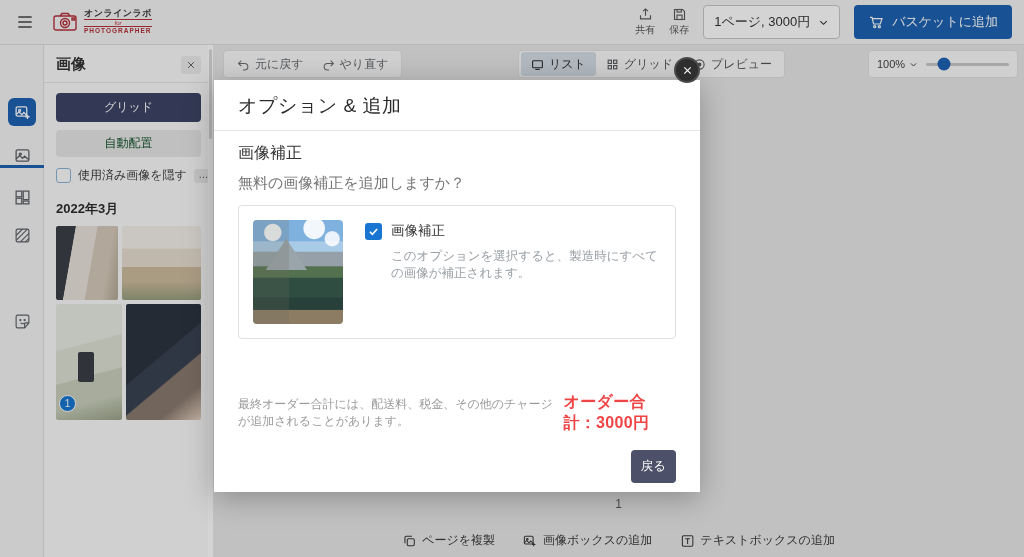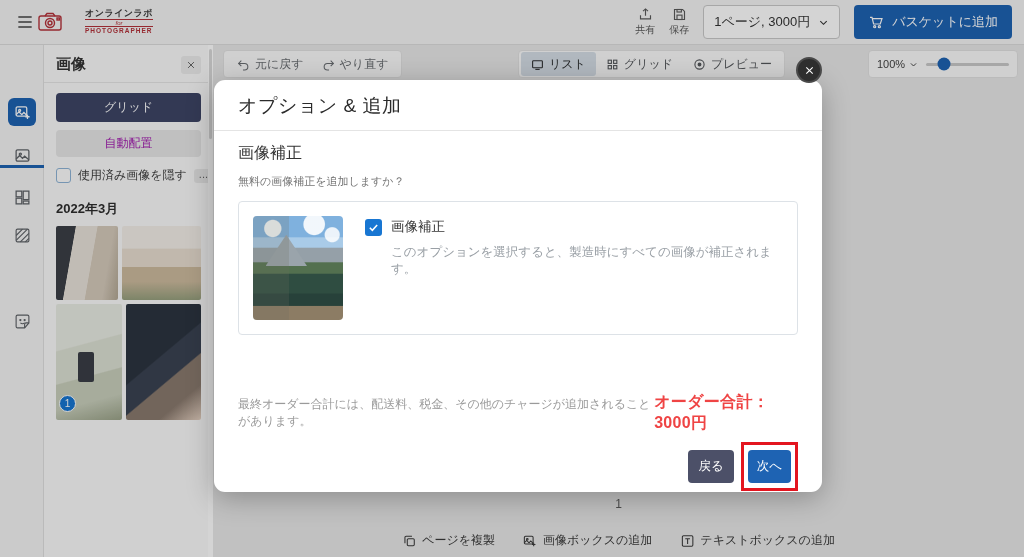--- a/index.html
+++ b/index.html
@@ -4,21 +4,21 @@
 <style>
   * { margin:0; padding:0; box-sizing:border-box; }
   html,body { width:1024px; height:557px; overflow:hidden; }
   body { font-family:"Liberation Sans", sans-serif; background:#e8e8e8; position:relative; }
 
   
   .header { position:absolute; left:0; top:0; width:1024px; height:45px; background:#f4f4f4;
             border-bottom:1px solid #dcdcdc; display:flex; align-items:center; z-index:1; }
   .hamburger { margin-left:12px; width:26px; height:26px; display:flex; align-items:center; justify-content:center;
                color:#444; cursor:pointer; }
-  .logo { margin-left:0; display:flex; align-items:center; gap:21px; }
+  .logo { margin-left:15px; display:flex; align-items:center; gap:5px; }
   .logo-cam { color:#b5323a; }
   .logo-text { display:flex; flex-direction:column; line-height:1; }
   .logo-line1 { font-size:9px; color:#3c3c3c; font-weight:bold; letter-spacing:.5px; border-bottom:1px solid #b5323a; padding-bottom:1px; }
   .logo-line2 { font-size:6px; color:#b5323a; font-style:italic; text-align:center; }
   .logo-line3 { font-size:6.5px; color:#b5323a; font-weight:bold; letter-spacing:1px; border-top:1px solid #b5323a; padding-top:1px; }
   .header-right { margin-left:auto; display:flex; align-items:center; gap:14px; padding-right:12px; }
   .icon-btn { display:flex; flex-direction:column; align-items:center; gap:1px; color:#5a5a5a; font-size:10px; cursor:pointer; }
   .price-dropdown { display:flex; align-items:center; gap:8px; background:#fff; border:1px solid #c9c9c9; border-radius:4px;
                     padding:7px 10px; font-size:13px; color:#333; cursor:pointer; }
   .basket-btn { display:flex; align-items:center; gap:8px; background:#1e63b3; color:#fff; border:none; border-radius:4px;
@@ -36,21 +36,21 @@
   .panel-scrollbar { position:absolute; right:0; top:0; width:5px; height:512px; background:#ffffff; }
   .panel-thumbtrack { position:absolute; right:1px; top:4px; width:3px; height:90px; background:#d9d9d9; border-radius:2px; }
   .panel-head { display:flex; align-items:center; justify-content:space-between; padding:10px 12px 8px 12px;
                 border-bottom:1px solid #e6e6e6; }
   .panel-title { font-size:15px; color:#333; font-weight:bold; }
   .panel-close { width:20px; height:18px; border-radius:3px; background:#ececec; color:#666; display:flex;
                  align-items:center; justify-content:center; font-size:12px; cursor:pointer; }
   .panel-body { padding:10px 12px 0 12px; }
   .btn-add-images { display:block; width:100%; background:#3e4566; color:#fff; border:none; border-radius:4px;
                     padding:6px 0; font-size:12px; text-align:center; cursor:pointer; }
-  .btn-auto-place { display:block; width:100%; background:#e7e7e7; color:#a21caf; border:none; border-radius:4px;
+  .btn-auto-place { display:block; width:100%; background:#e7e7e7; color:#14532d; border:none; border-radius:4px;
                     padding:5px 0; font-size:12px; text-align:center; margin-top:8px; cursor:pointer; }
   .hide-used-row { display:flex; align-items:center; margin-top:10px; gap:7px; }
   .cb-empty { width:15px; height:15px; border:1.5px solid #8fb4d6; border-radius:3px; background:#fdfdfd; cursor:pointer; flex:none; }
   .hide-used-label { font-size:12px; color:#3c3c3c; white-space:nowrap; }
   .more-chip { margin-left:auto; background:#e9e9e9; border-radius:3px; color:#666; font-size:11px; padding:1px 5px 5px 5px;
                line-height:8px; cursor:pointer; }
   .date-group { font-size:13px; color:#2e2e2e; font-weight:bold; margin-top:16px; }
   .thumbs { margin-top:8px; display:flex; flex-direction:column; gap:4px; }
   .thumb-row { display:flex; gap:4px; }
   .thumb { border-radius:2px; position:relative; cursor:pointer; }
@@ -82,29 +82,29 @@
   .zoom-thumb { position:absolute; left:22%; top:50%; transform:translate(-50%,-50%); width:13px; height:13px;
                 background:#1e63b3; border-radius:50%; }
   .page-number { position:absolute; left:50%; transform:translateX(-50%); bottom:46px; font-size:12px; color:#5d5d5d; }
   .bottom-bar { position:absolute; left:50%; transform:translateX(-50%); bottom:8px; display:flex; gap:28px; white-space:nowrap; }
   .bottom-action { display:flex; align-items:center; gap:6px; font-size:12px; color:#3a3a3a; cursor:pointer; }
 
   
   .dim { position:absolute; inset:0; background:rgba(0,0,0,0.17); z-index:5; pointer-events:none; }
 
   
-  .modal { position:absolute; left:214px; top:80px; width:608px; height:412px; background:#fff; border-radius:11px;
+  .modal { position:absolute; left:214px; top:80px; width:486px; height:412px; background:#fff; border-radius:0;
            box-shadow:0 6px 28px rgba(0,0,0,.28); z-index:10; display:flex; flex-direction:column; }
   .modal-close { position:absolute; top:-23px; right:0; width:26px; height:26px; border-radius:50%; background:#2e2e2e;
                  border:2px solid #4a4a4a; color:#fff; display:flex; align-items:center; justify-content:center; cursor:pointer; }
   .modal-header { padding:13px 24px 11px 24px; border-bottom:1px solid #e4e4e4; }
   .modal-title { font-size:19px; color:#2b2b2b; font-weight:500; letter-spacing:.5px; }
   .modal-body { flex:1; padding:10px 24px 0 24px; }
   .section-title { font-size:16px; color:#333; font-weight:500; margin-top:2px; }
-  .question { font-size:11px; color:#757575; margin-top:10px; }
+  .question { font-size:15px; color:#757575; margin-top:10px; }
   .option-card { margin-top:12px; border:1px solid #dde2e7; border-radius:4px; height:134px; padding:14px; display:flex; gap:22px; }
   .option-img { width:90px; height:104px; border-radius:4px; flex:none; position:relative; overflow:hidden;
       background:
         radial-gradient(circle at 22% 12%, rgba(255,255,255,.95) 0 7%, rgba(255,255,255,0) 8%),
         radial-gradient(circle at 68% 8%, rgba(255,255,255,.9) 0 9%, rgba(255,255,255,0) 10%),
         radial-gradient(circle at 88% 18%, rgba(255,255,255,.85) 0 6%, rgba(255,255,255,0) 7%),
         linear-gradient(180deg,#7fb1de 0 20%,#a9cbe8 21% 30%,#95a0a8 31% 44%,#53704f 45% 55%,#2f4d41 56% 74%,#27413a 75% 86%,#8c7c64 87% 100%); }
   .option-img::before { content:""; position:absolute; left:14%; top:18%; width:46%; height:30%;
       background:#9aa4ab; clip-path:polygon(50% 0,100% 100%,0 100%); }
   .option-img::after { content:""; position:absolute; left:0; top:0; width:40%; height:100%; background:rgba(110,110,95,.22); }
@@ -403,18 +403,15 @@
       </div>
     </div>
   </div>
   <div class="modal-footer">
     <div class="totals-row">
       <span class="disclaimer">最終オーダー合計には、配送料、税金、その他のチャージが追加されることがあります。</span>
       <span class="order-total">オーダー合計：3000円</span>
     </div>
     <div class="buttons-row">
       <button class="btn-back">戻る</button>
-      <span class="red-box">
-        <button class="btn-next">次へ</button>
-      </span>
     </div>
   </div>
 </div>
 
 </body></html>

